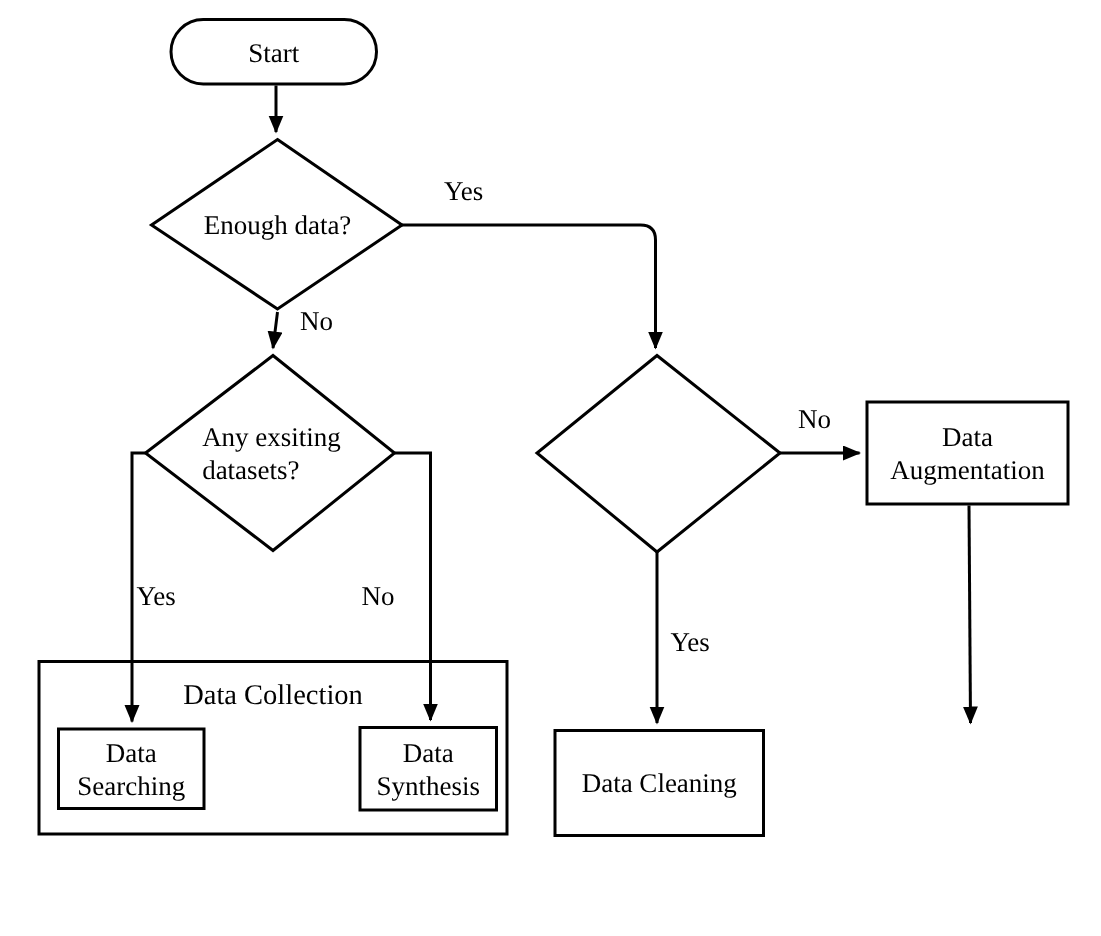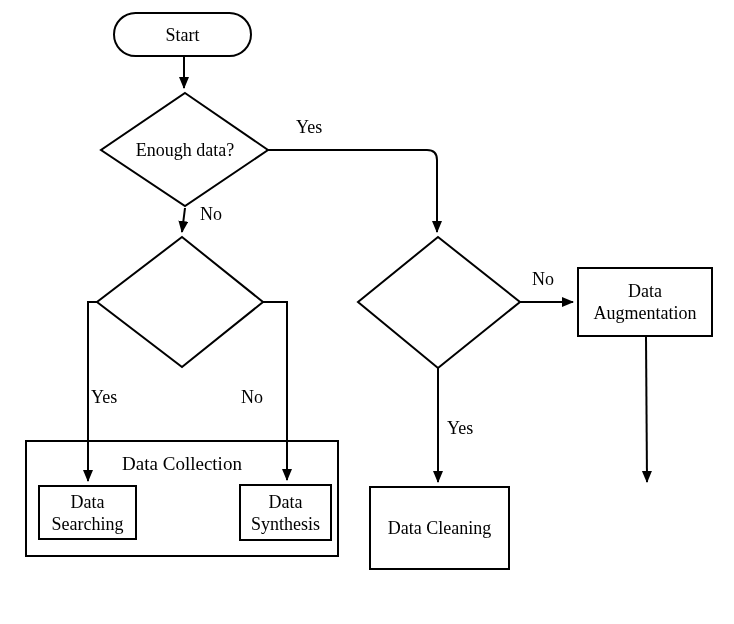--- a/index.html
+++ b/index.html
@@ -83,21 +83,21 @@
   <div class="node" style="left:38px; top:485px; width:99px; height:55px;">
     <span>Data
 Searching</span>
   </div>
 
   <div class="node" style="left:239px; top:484px; width:93px; height:57px;">
     <span>Data
 Synthesis</span>
   </div>
 
-  <div class="node" style="left:369px; top:486px; width:141px; height:84px;">
+  <div class="node" style="left:369px; top:486px; width:141px; height:72px;">
     <span>Data Cleaning</span>
   </div>
 
   <div class="node" style="left:577px; top:267px; width:136px; height:70px;">
     <span>Data
 Augmentation</span>
   </div>
 
 
   <svg class="wires" width="734" height="624" viewBox="0 0 734 624">
@@ -115,20 +115,22 @@
     <path d="M185,208 L182,232" stroke="#000000" stroke-width="2" fill="none" marker-end="url(#arrow)"></path>
     <path d="M268,150 L427,150 Q437,150 437,160 L437,232" stroke="#000000" stroke-width="2" fill="none" marker-end="url(#arrow)"></path>
     <path d="M97,302 L88,302 L88,481" stroke="#000000" stroke-width="2" fill="none" marker-end="url(#arrow)"></path>
     <path d="M263,302 L287,302 L287,480" stroke="#000000" stroke-width="2" fill="none" marker-end="url(#arrow)"></path>
     <path d="M520,302 L573,302" stroke="#000000" stroke-width="2" fill="none" marker-end="url(#arrow)"></path>
     <path d="M438,368 L438,482" stroke="#000000" stroke-width="2" fill="none" marker-end="url(#arrow)"></path>
     <path d="M646,337 L647,482" stroke="#000000" stroke-width="2" fill="none" marker-end="url(#arrow)"></path>
   </svg>
 
   <div class="dlabel" style="left:105px; top:128px; width:160px; height:44px;">Enough data?</div>
+  <div class="dlabel" style="left:101px; top:278px; width:160px; height:48px;">Any exsiting
+datasets?</div>
 
   <div class="elabel" style="left:296px; top:117px;">Yes</div>
   <div class="elabel" style="left:200px; top:204px;">No</div>
   <div class="elabel" style="left:91px; top:387px;">Yes</div>
   <div class="elabel" style="left:241px; top:387px;">No</div>
   <div class="elabel" style="left:532px; top:269px;">No</div>
   <div class="elabel" style="left:447px; top:418px;">Yes</div>
 
 
 </div>

